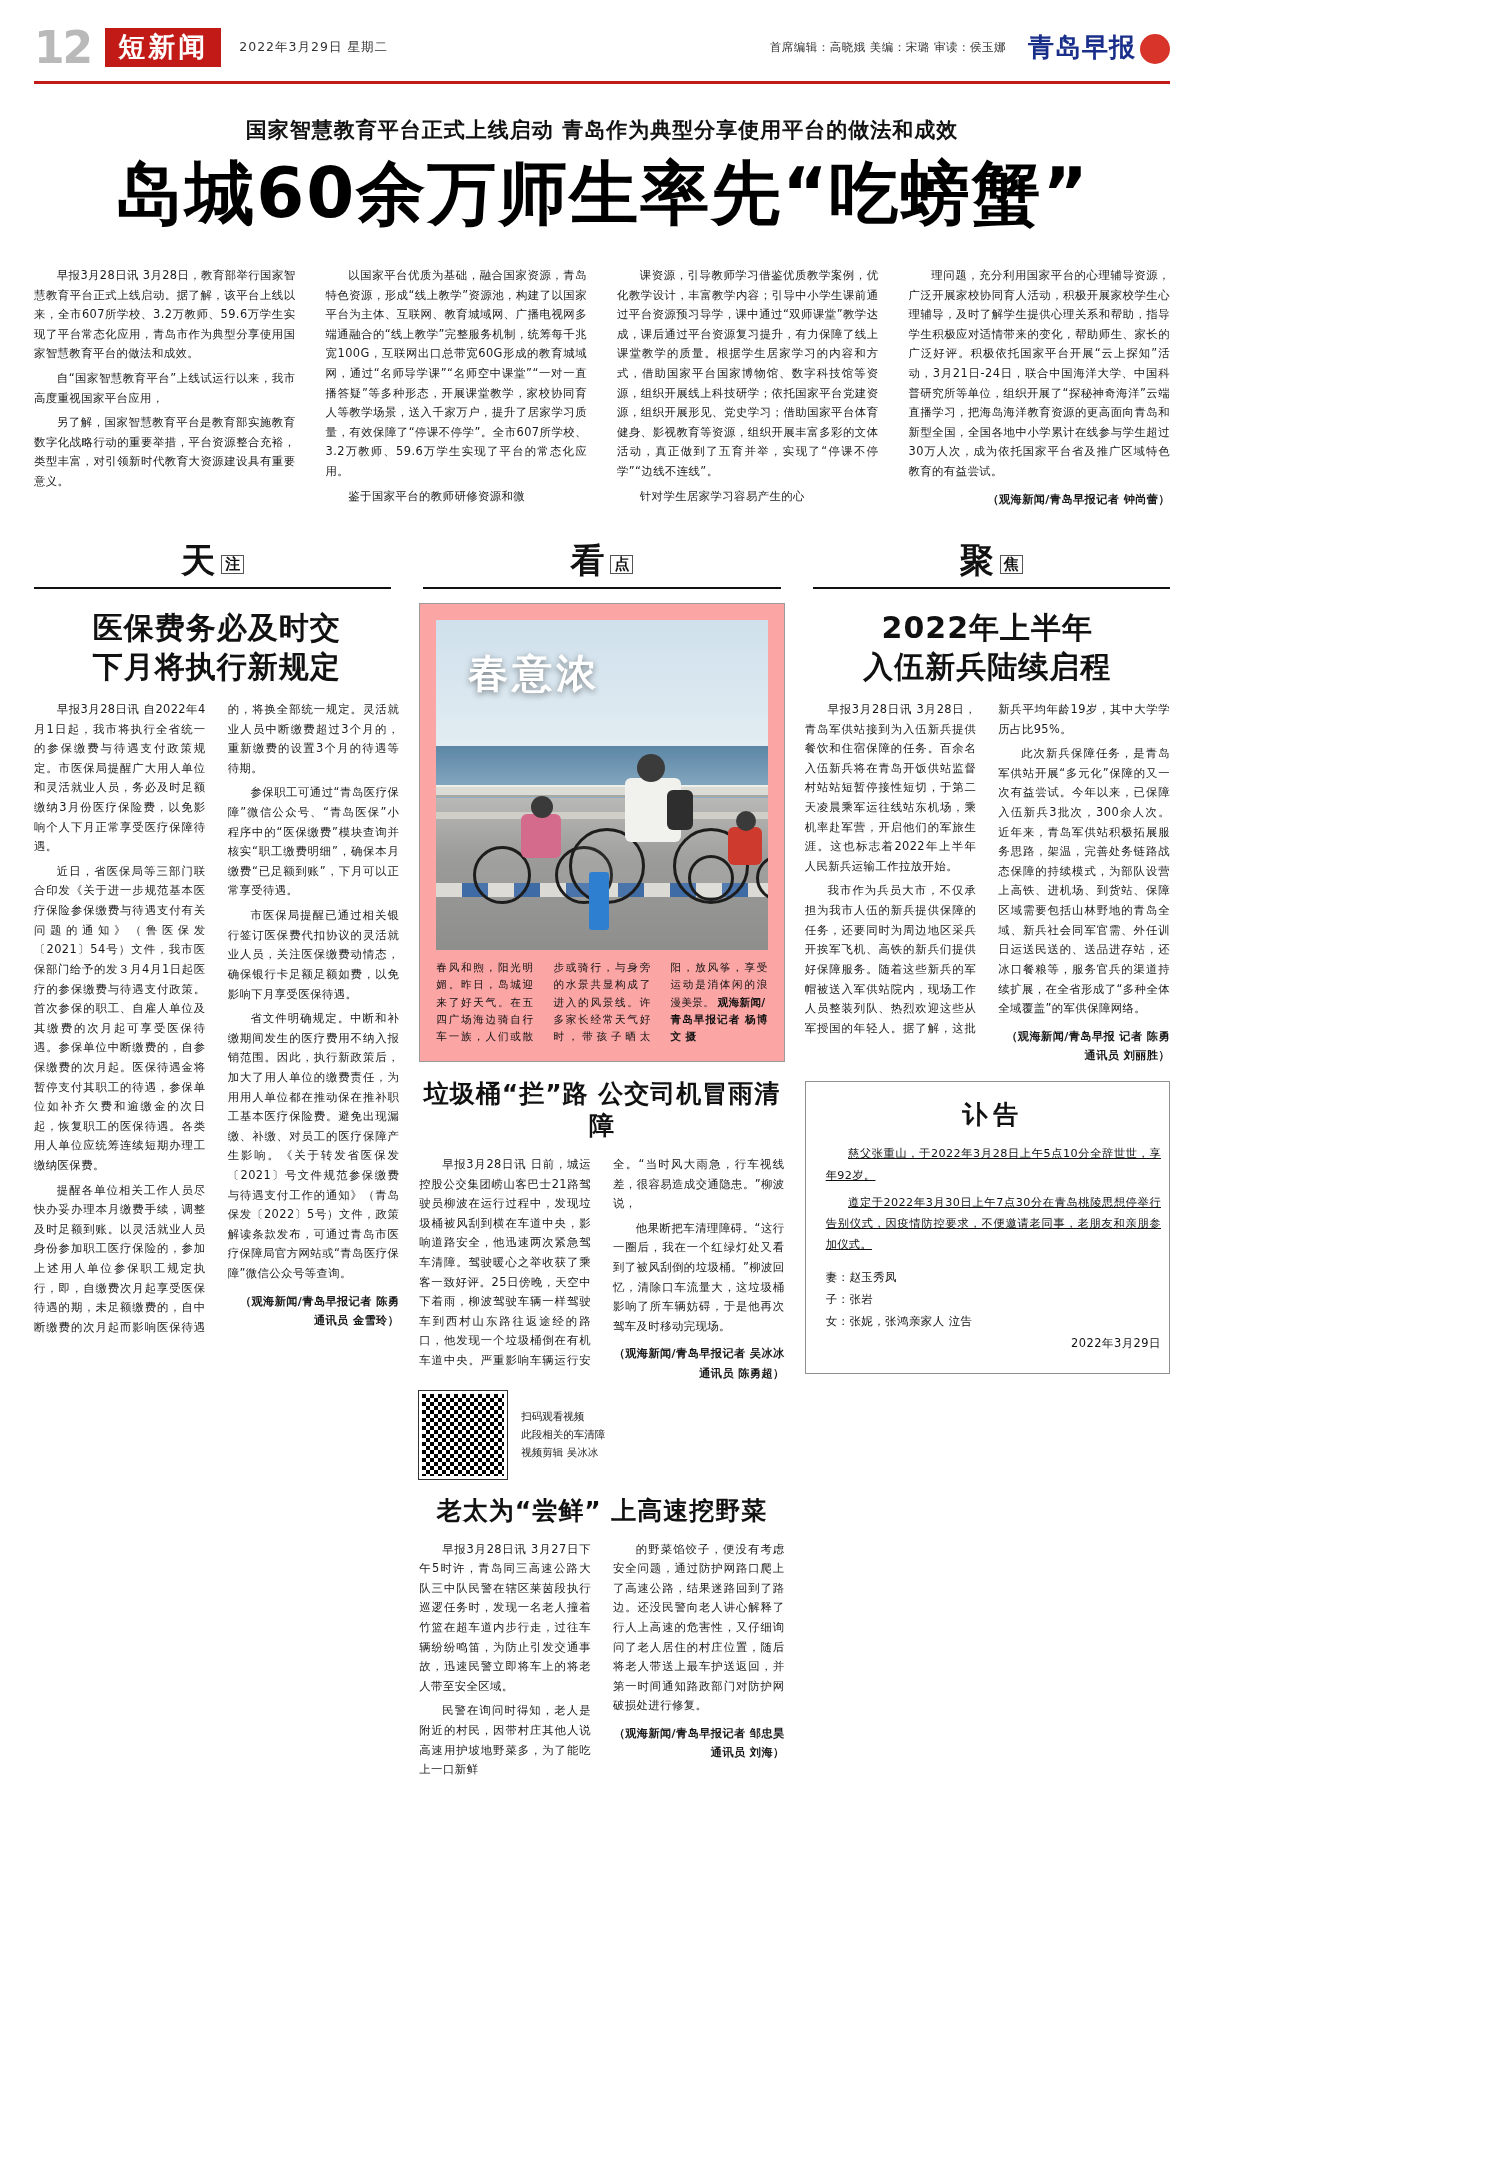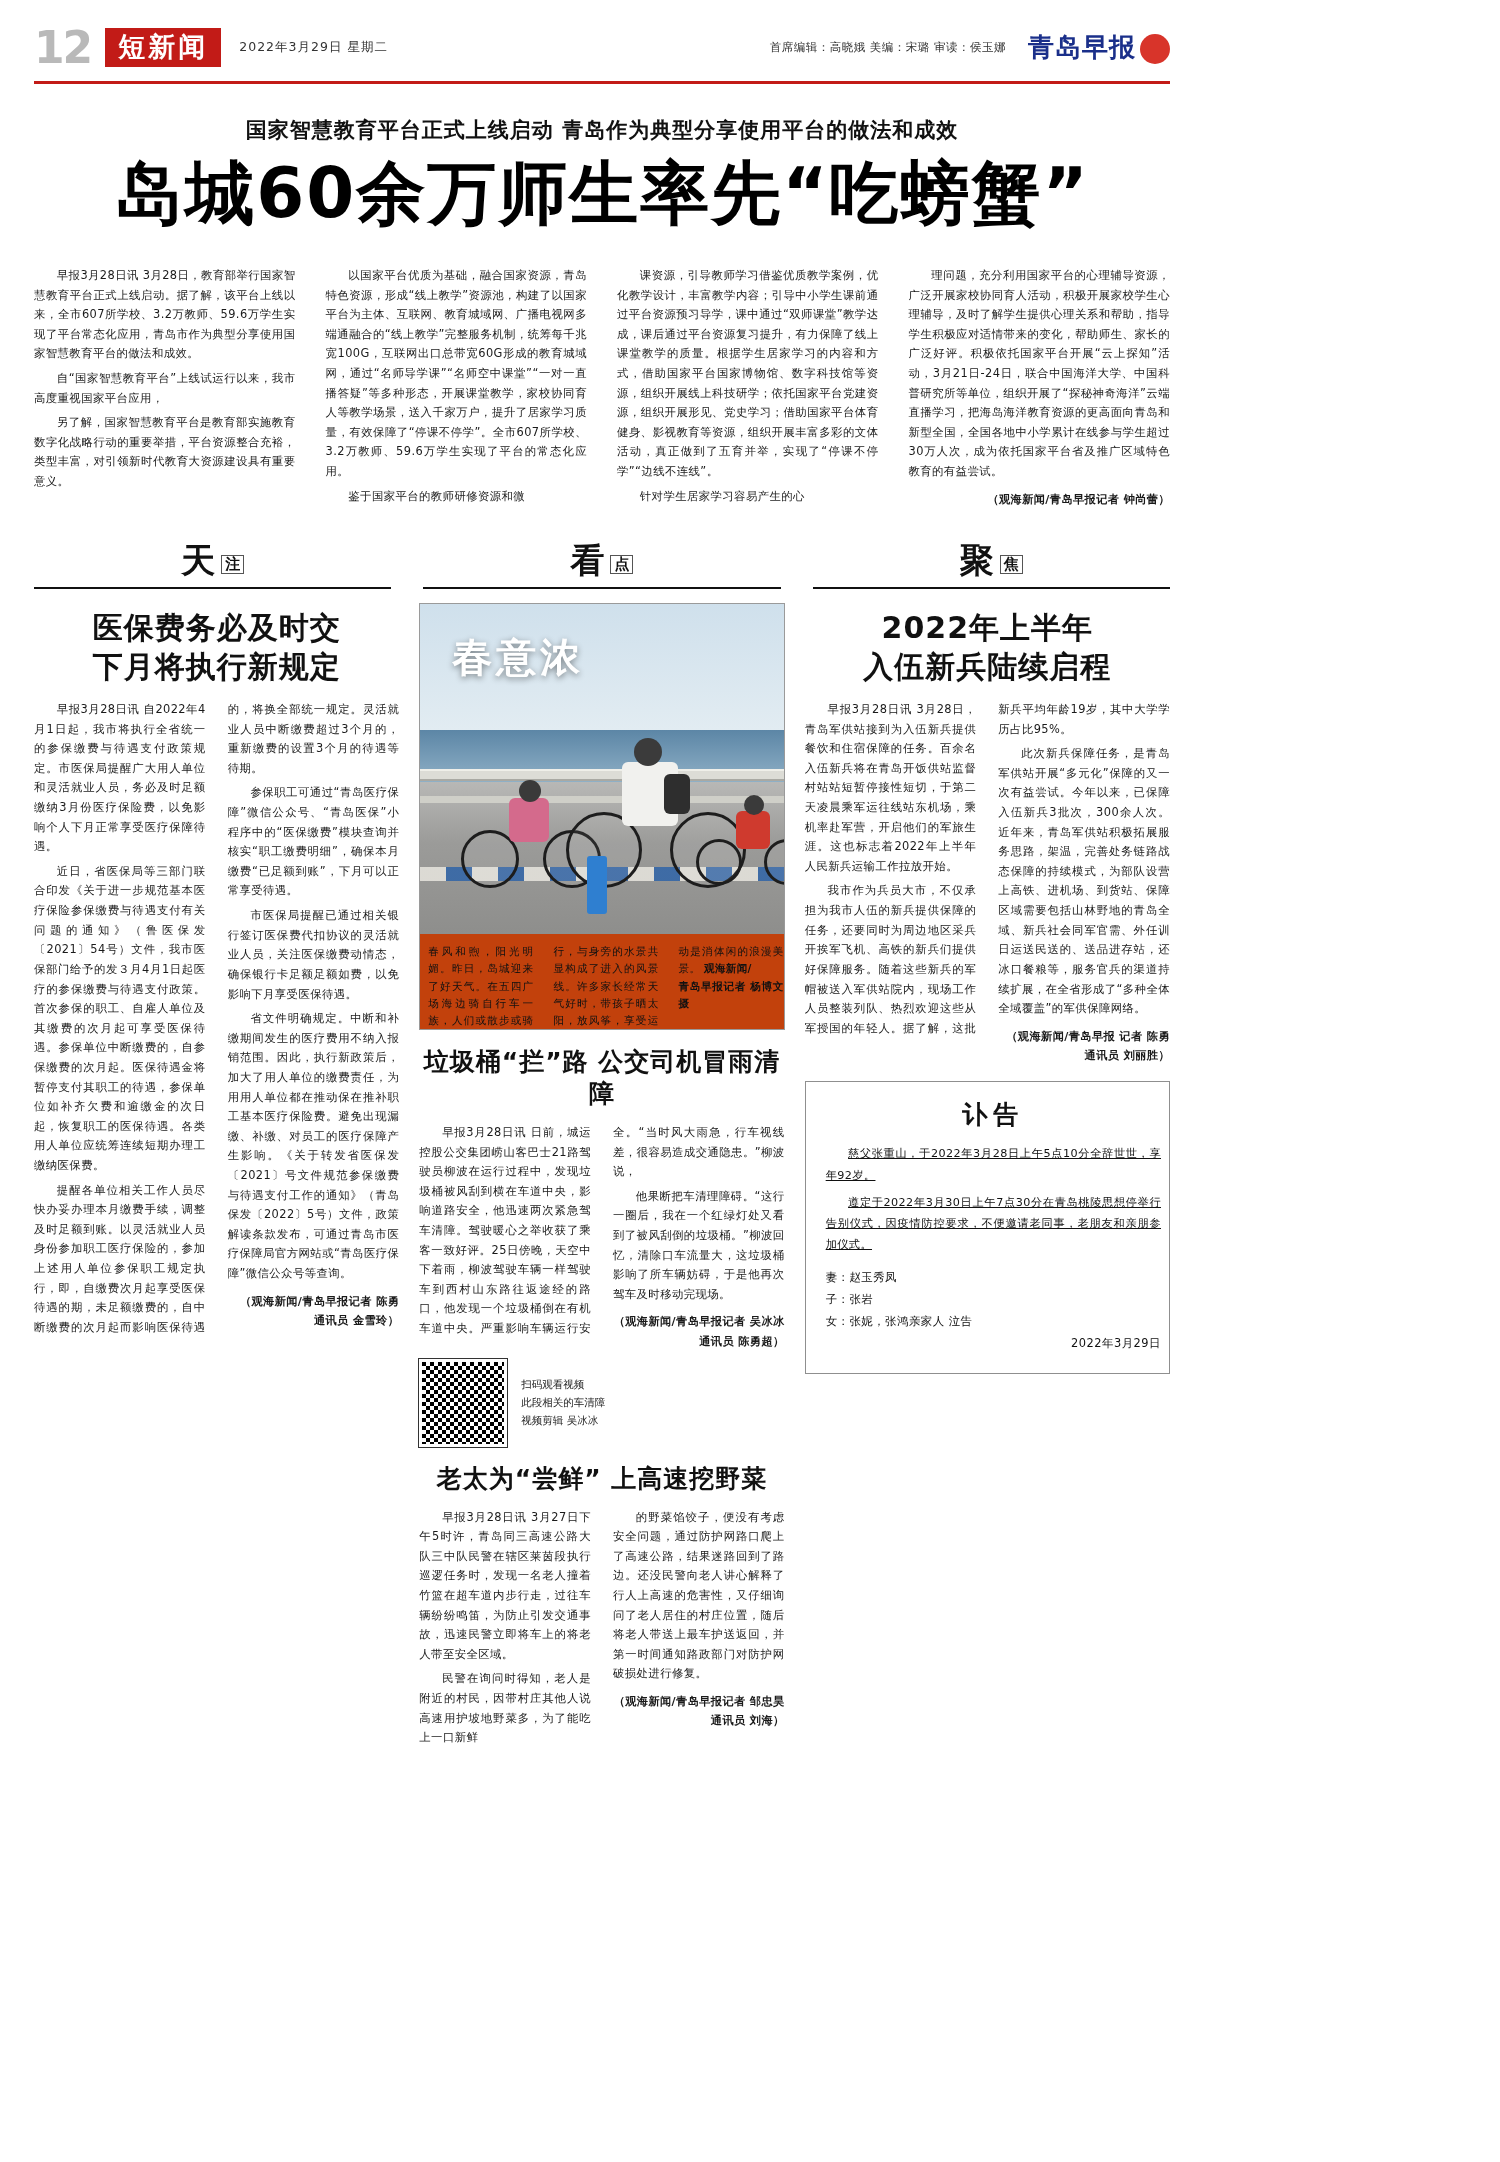--- a/index.html
+++ b/index.html
@@ -173,28 +173,27 @@
     letter-spacing: 1px;
     margin: 16px 0 12px 0;
   }
   .twocol {
     column-count: 2;
     column-gap: 22px;
   }
   .threecol {
     column-count: 3;
     column-gap: 20px;
-    margin-left: 8px;
   }
 
   
   .photo-box {
     border: 1px solid #9a9a9a;
-    padding: 0;
-    background: #c2410c;
+    padding: 16px;
+    background: #fca5a5;
   }
   .photo {
     position: relative;
     width: 100%;
     height: 330px;
     overflow: hidden;
     background: linear-gradient(#b9cfe0 0%, #c8dcea 38%, #9fb9cc 39%, #7fa0b8 52%, #8d8d8d 53%, #a5a5a5 100%);
   }
   .sky {
     position: absolute; inset: 0 0 62% 0;

